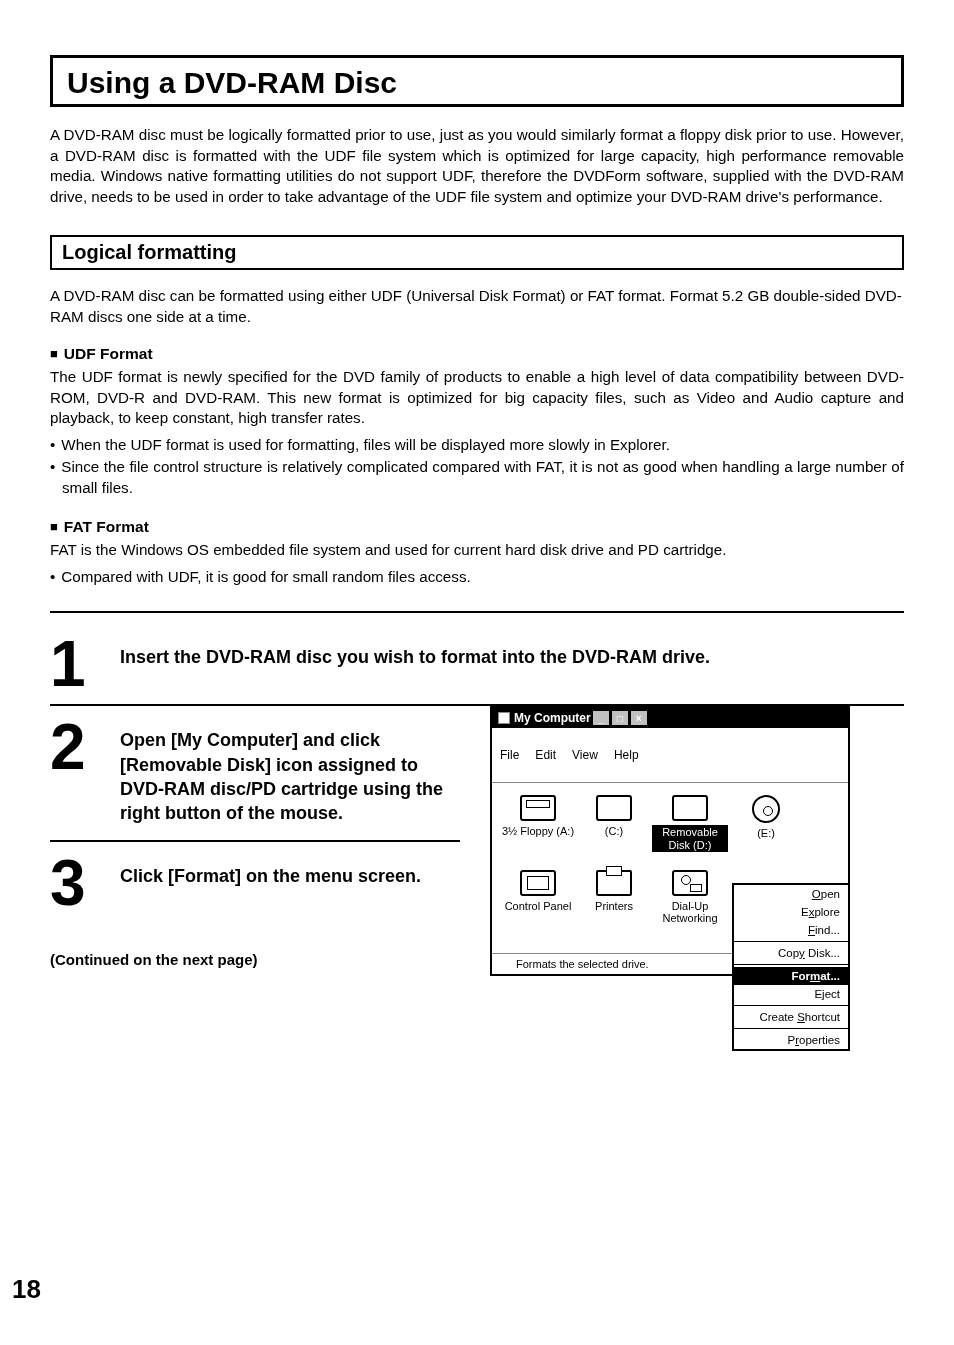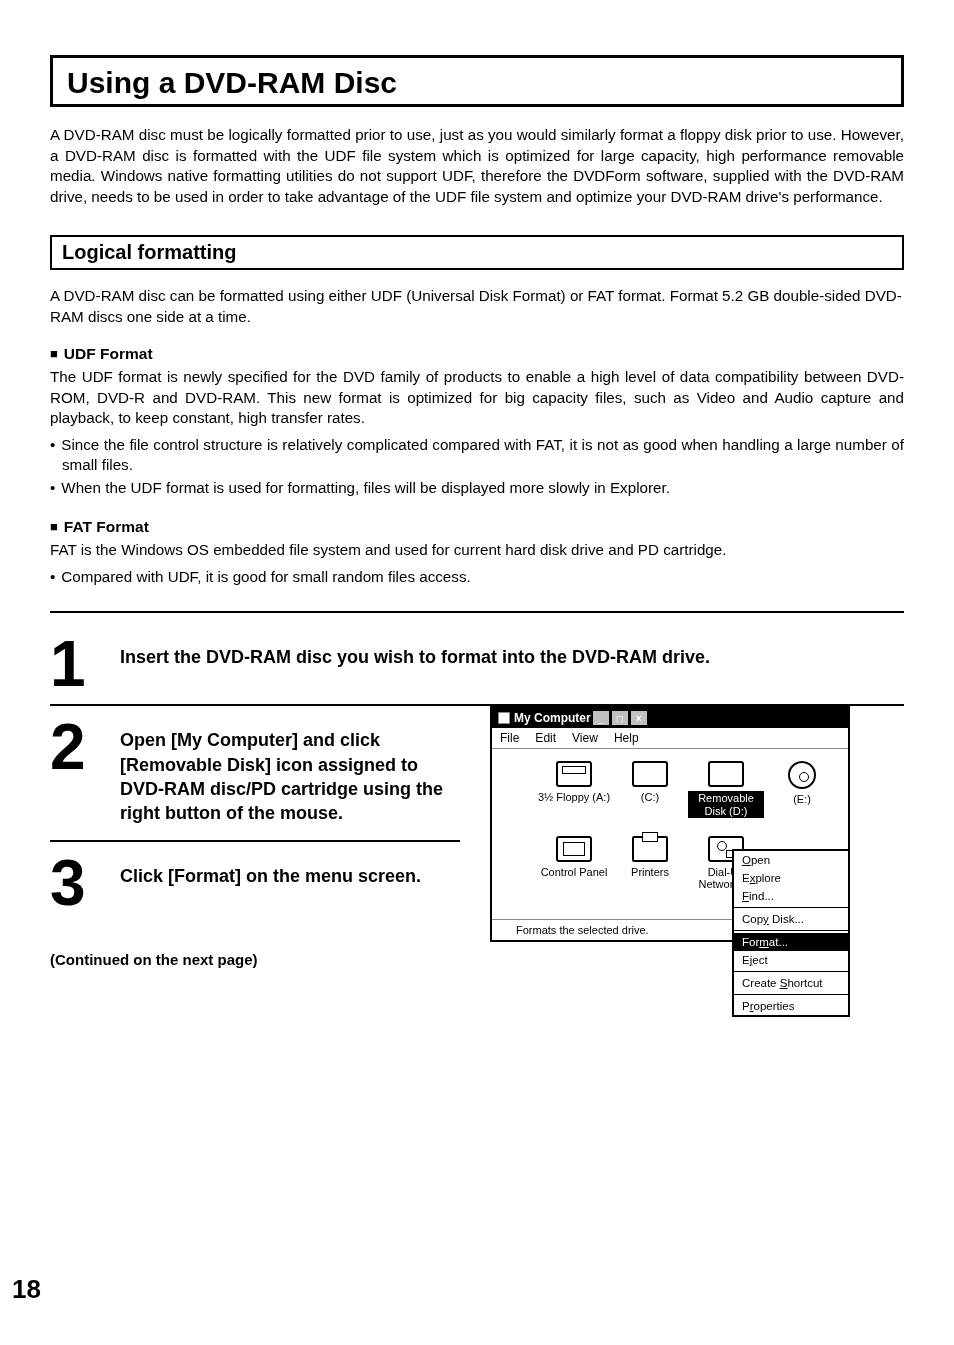--- a/index.html
+++ b/index.html
@@ -117,33 +117,33 @@
   .mc-btn {
     width: 18px; height: 16px;
     background: #c0c0c0;
     border: 1px solid #000;
     display:flex; align-items:center; justify-content:center;
     font-size:10px; font-weight:bold;
     margin-left:1px;
   }
   .mc-menu {
     display:flex; gap:16px;
-    padding: 3px 8px;
+    padding: 20px 8px;
     border-bottom: 1px solid #888;
     text-align: right;
   }
   .mc-menu span { text-decoration: underline; text-decoration-color: transparent; }
   .mc-body {
     position: relative;
     padding: 12px 8px 8px 8px;
     min-height: 170px;
   }
   .mc-icons-row {
     display:flex;
-    justify-content: flex-end;
+    justify-content: flex-start;
     margin-bottom: 18px;
   }
   .mc-icon-cell {
     width: 76px;
     text-align:center;
     font-size: 11px;
     line-height: 1.1;
   }
   .mc-icon-cell.sel .ic-label {
     background:#000; color:#fff; padding:1px 2px; display:inline-block;
@@ -179,22 +179,23 @@
     top: 100px;
     width: 118px;
     background:#fff;
     border: 2px solid #000;
     font-size: 11.5px;
   }
   .context-menu .cm-item {
     padding: 3px 8px;
     border-bottom: none;
     white-space: nowrap;
-  }
-  .context-menu .cm-item.sel { background:#000; color:#fff;}
+    text-align: right;
+  }
+  .context-menu .cm-item.sel { background:#000; color:#fff;font-weight:bold;}
   .context-menu hr { border:none; border-top:1px solid #000; margin:2px 0;}
   .cm-u { text-decoration: underline; }
 
   .page-num {
     position: absolute;
     left: 12px;
     bottom: 40px;
     font-size: 26px;
     font-weight: 900;
   }
@@ -209,22 +210,22 @@
 
 <div class="section-header">Logical formatting</div>
 
 <div class="section-intro">A DVD-RAM disc can be formatted using either UDF (Universal Disk Format) or FAT format.
 Format 5.2 GB double-sided DVD-RAM discs one side at a time.</div>
 
 <div class="format-block">
   <div class="sub-heading"><span class="square">■</span><span>UDF Format</span></div>
   <div class="sub-body">The UDF format is newly specified for the DVD family of products to enable a high level of data compatibility between DVD-ROM, DVD-R and DVD-RAM. This new format is optimized for big capacity files, such as Video and Audio capture and playback, to keep constant, high transfer rates.</div>
   <ul class="bullets">
+    <li>When the UDF format is used for formatting, files will be displayed more slowly in Explorer.</li>
     <li>Since the file control structure is relatively complicated compared with FAT, it is not as good when handling a large number of small files.</li>
-    <li>When the UDF format is used for formatting, files will be displayed more slowly in Explorer.</li>
   </ul>
 </div>
 
 <div class="format-block">
   <div class="sub-heading"><span class="square">■</span><span>FAT Format</span></div>
   <div class="sub-body">FAT is the Windows OS embedded file system and used for current hard disk drive and PD cartridge.</div>
   <ul class="bullets">
     <li>Compared with UDF, it is good for small random files access.</li>
   </ul>
 </div>

